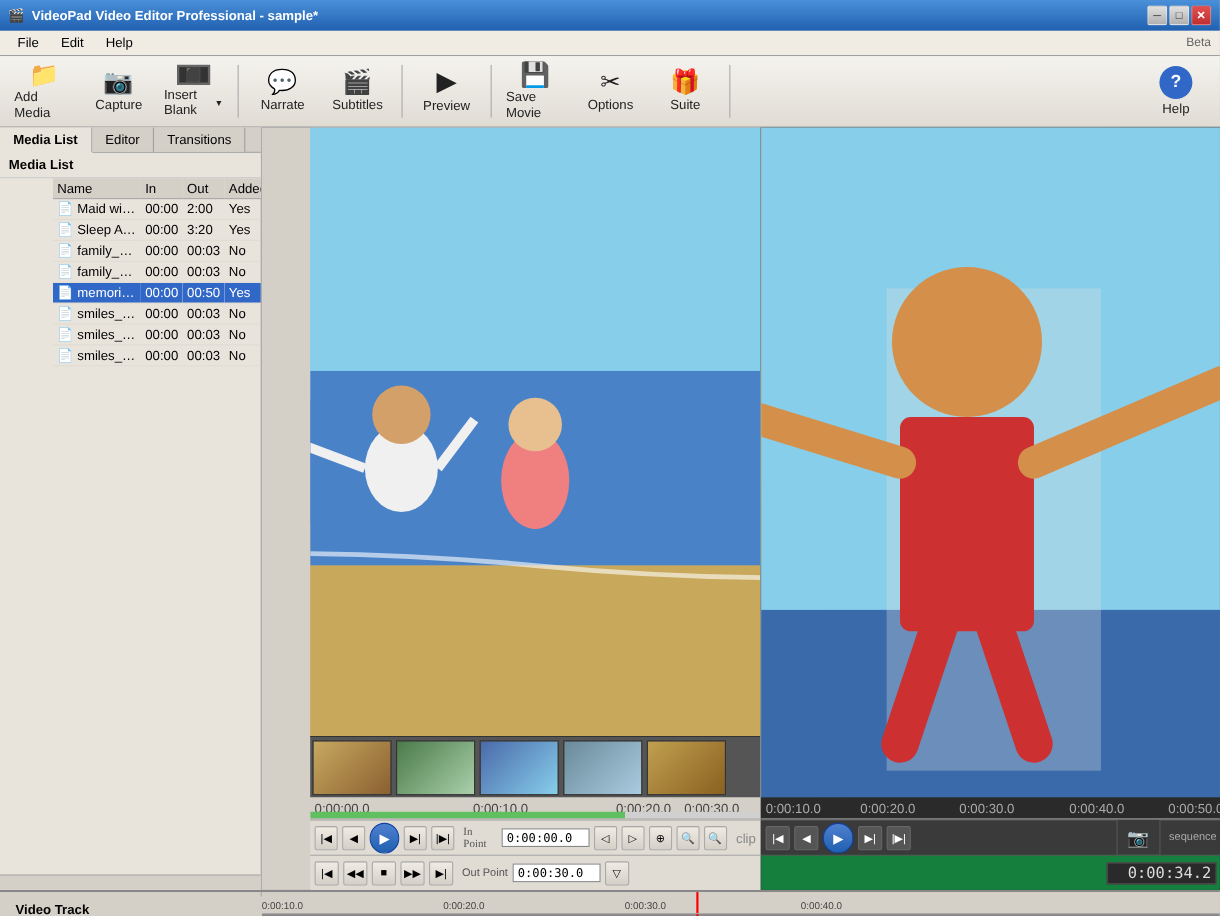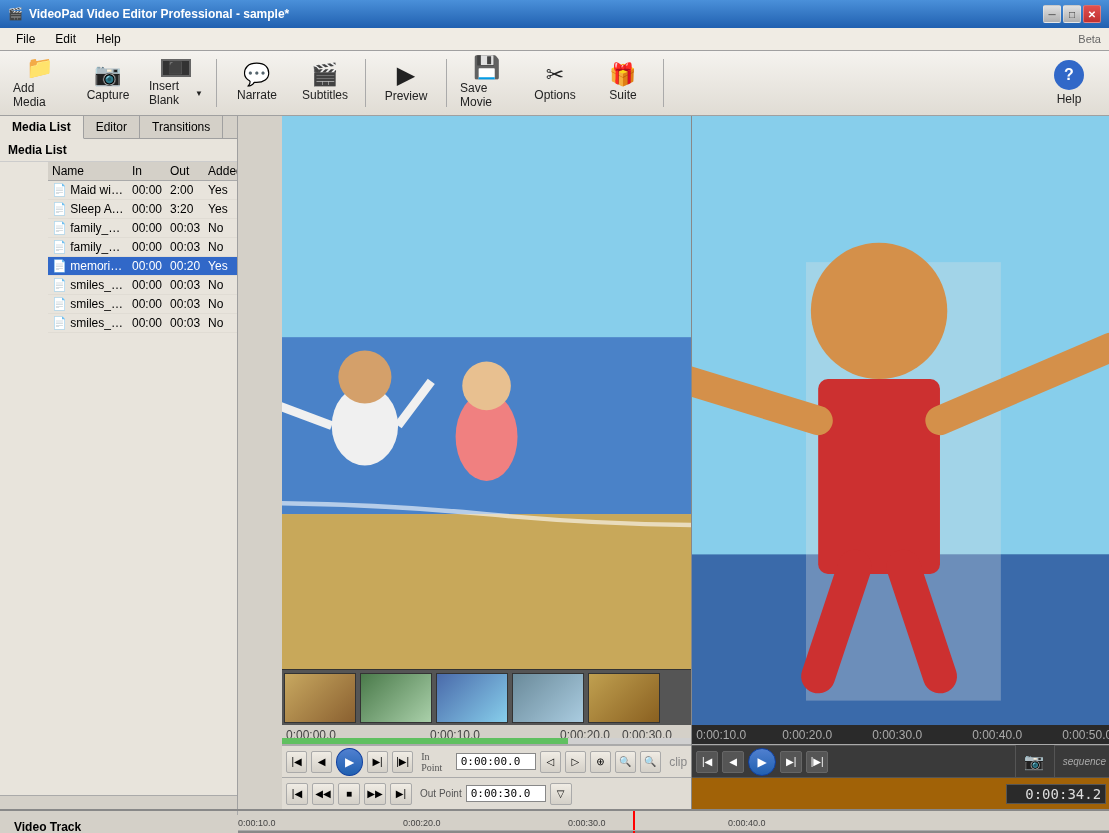--- a/index.html
+++ b/index.html
@@ -426,21 +426,21 @@
   </tr>
             <tr>
     <td>📄 family_2 - Cli...</td>
     <td>00:00</td>
     <td>00:03</td>
     <td>No</td>
   </tr>
             <tr class="selected">
     <td>📄 memories - Cl...</td>
     <td>00:00</td>
-    <td>00:20</td>
+    <td>00:50</td>
     <td>Yes</td>
   </tr>
             <tr>
     <td>📄 smiles_3 - Cli...</td>
     <td>00:00</td>
     <td>00:03</td>
     <td>No</td>
   </tr>
             <tr>
     <td>📄 smiles_6 - Cli...</td>
@@ -560,23 +560,23 @@
         <div class="controls-row" style="background:#3a3a3a;border-top:1px solid #555;">
           <div class="ctrl-btn" style="background:#555;color:white;border-color:#666;">|◀</div>
           <div class="ctrl-btn" style="background:#555;color:white;border-color:#666;">◀</div>
           <div class="ctrl-btn play">▶</div>
           <div class="ctrl-btn" style="background:#555;color:white;border-color:#666;">▶|</div>
           <div class="ctrl-btn" style="background:#555;color:white;border-color:#666;">|▶|</div>
           <div style="flex:1;"></div>
           <div style="width:40px;height:40px;background:#3a3a3a;border:1px solid #555;display:flex;align-items:center;justify-content:center;">
             <span style="font-size:16px;color:white;">📷</span>
           </div>
-          <span style="font-size:10px;color:#aaa;margin-left:4px;font-style:italic;">sequence</span>
-        </div>
-        <div class="controls-row" style="background:#a16207;border-top:1px solid #555;justify-content:flex-end;">
+          <span style="font-size:10px;color:#aaa;margin-left:4px;">sequence</span>
+        </div>
+        <div class="controls-row" style="background:#15803d;border-top:1px solid #555;justify-content:flex-end;">
           <div class="timecode-box" style="background:#2a2a2a;color:#ddd;font-family:monospace;font-size:14px;border-color:#555;min-width:100px;text-align:right;">0:00:34.2</div>
         </div>
       </div>
     </div>
   </div>
 </div>
 
 <div class="timeline-section">
 
   <div class="track-row" style="height:155px;">

